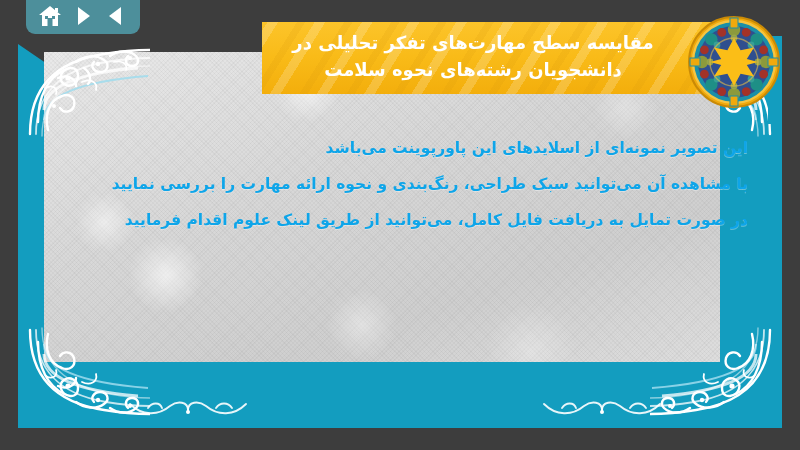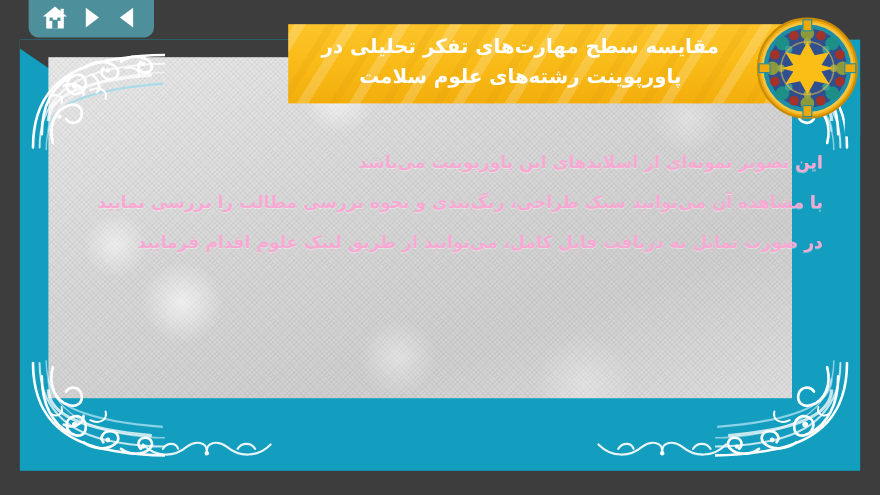--- a/index.html
+++ b/index.html
@@ -172,21 +172,21 @@
   .body-text {
     position: absolute;
     right: 52px;
     top: 130px;
     width: 640px;
     z-index: 22;
     direction: rtl;
     text-align: right;
   }
   .body-text .bline {
-    color: #f9a8d4;
+    color: #0ea5e9;
     font-size: 15.5px;
     line-height: 2.33;
     font-weight: 700;
     white-space: nowrap;
     text-shadow: 0 1px 0 rgba(255,255,255,.35);
   }
 
   
   .right-sliver {
     position: absolute;
@@ -313,21 +313,21 @@
       <path d="M20,10 C24,4 32,4 34,10"></path>
       <path d="M88,10 C92,4 100,4 104,10"></path>
       <circle cx="60" cy="14" r="2" fill="#ffffff" stroke="none"></circle>
     </g>
   </svg>
 
   <div class="right-sliver"></div>
 
   <div class="title-banner">
     <div class="tline">مقایسه سطح مهارت‌های تفکر تحلیلی در</div>
-    <div class="tline">پاورپوینت رشته‌های علوم سلامت</div>
+    <div class="tline">دانشجویان رشته‌های نحوه سلامت</div>
   </div>
 
   <svg class="medallion" viewBox="0 0 96 96">
     <defs>
       <clipPath id="medClip">
           <circle cx="48" cy="48" r="45"></circle>
         </clipPath>
     </defs>
     <circle cx="48" cy="48" r="45" fill="#f0a90c"></circle>
     <circle cx="48" cy="48" r="45" fill="none" stroke="#c98a06" stroke-width="2"></circle>
@@ -372,21 +372,21 @@
       <rect x="4" y="44" width="10" height="8" fill="#f0a90c" stroke="#1b8fa8" stroke-width="1"></rect>
       <rect x="82" y="44" width="10" height="8" fill="#f0a90c" stroke="#1b8fa8" stroke-width="1"></rect>
     </g>
 
     <path d="M48,24 L54.6,36.2 L68,33.4 L60.8,45 L72,48 L60.8,51 L68,62.6 L54.6,59.8 L48,72 L41.4,59.8 L28,62.6 L35.2,51 L24,48 L35.2,45 L28,33.4 L41.4,36.2 Z" fill="#fbbe17"></path>
     <circle cx="48" cy="48" r="24" fill="none" stroke="#f5c542" stroke-width="1.4" stroke-opacity=".55"></circle>
   </svg>
 
   <div class="body-text">
     <div class="bline">این تصویر نمونه‌ای از اسلایدهای این پاورپوینت می‌باشد</div>
-    <div class="bline">با مشاهده آن می‌توانید سبک طراحی، رنگ‌بندی و نحوه بررسی مطالب را بررسی نمایید</div>
+    <div class="bline">با مشاهده آن می‌توانید سبک طراحی، رنگ‌بندی و نحوه ارائه مهارت را بررسی نمایید</div>
     <div class="bline">در صورت تمایل به دریافت فایل کامل، می‌توانید از طریق لینک علوم اقدام فرمایید</div>
   </div>
 
   <div class="nav-pill">
     <div class="nav-btn" title="قبلی">
       <svg width="22" height="22" viewBox="0 0 22 22">
         <path d="M16,2 L16,20 L4,11 Z" fill="#ffffff"></path>
       </svg>
     </div>
     <div class="nav-btn" title="بعدی">

